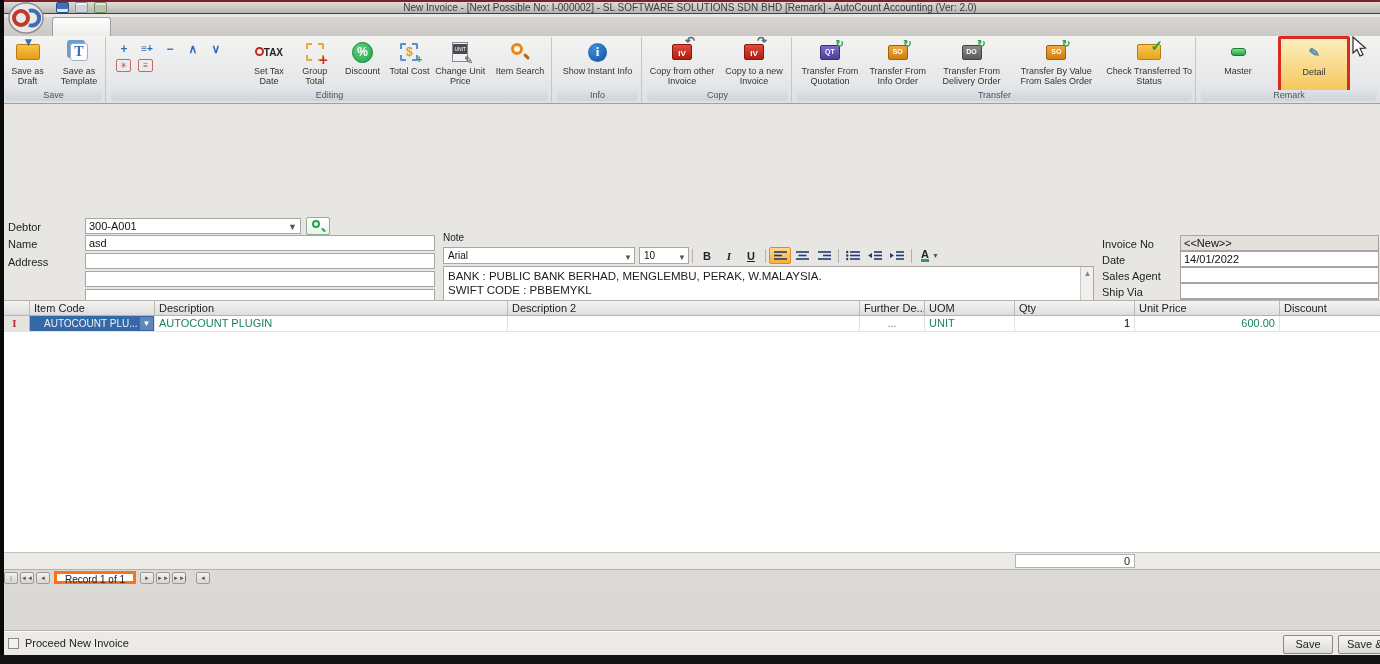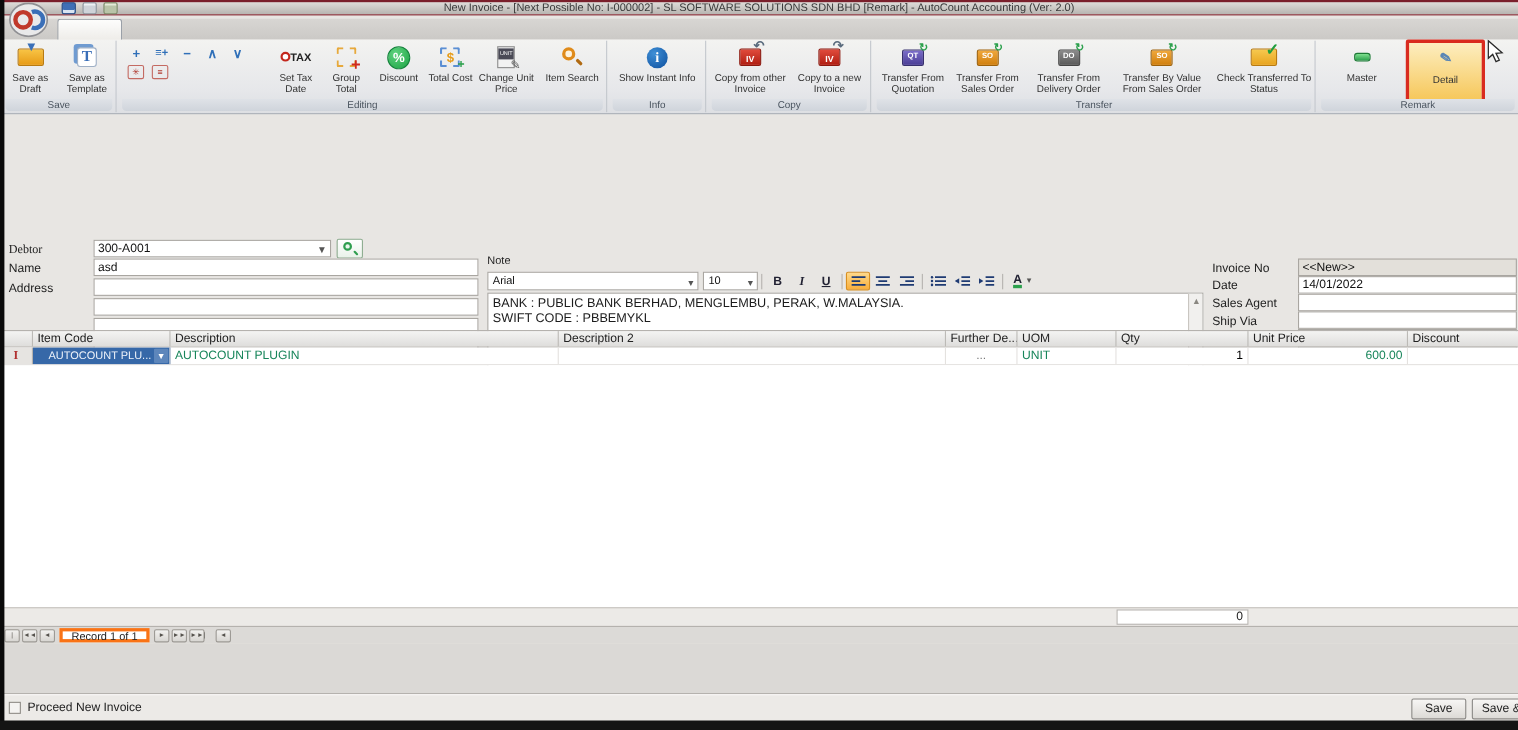--- a/index.html
+++ b/index.html
@@ -301,21 +301,21 @@
             </div>
           <div>Transfer From Quotation</div>
         </div>
         <div class="rbtn" style="width:72px;">
           <div class="ricon">
               <div class="ic-xfer x-so">
                 <span>SO</span>
                 <span class="ga">↻</span>
               </div>
             </div>
-          <div>Transfer From Sales Order</div>
+          <div>Transfer From Info Order</div>
         </div>
         <div class="rbtn" style="width:76px;">
           <div class="ricon">
               <div class="ic-xfer x-do">
                 <span>DO</span>
                 <span class="ga">↻</span>
               </div>
             </div>
           <div>Transfer From Delivery Order</div>
         </div>
@@ -353,21 +353,21 @@
               <span class="ic-detail">✎</span>
             </div>
           <div>Detail</div>
         </div>
       </div>
       <div class="rlabel">Remark</div>
     </div>
   </div>
 
   <div class="formarea">
-    <div class="flabel" style="left:8px;top:117px;font-family:Liberation Serif, serif;">Debtor</div>
+    <div class="flabel" style="left:8px;top:117px;">Debtor</div>
     <div class="field combo" style="left:85px;top:114px;width:216px;">
       <span>300-A001</span><span class="caret">▼</span>
     </div>
     <div class="searchbtn" style="left:306px;top:113px;">
       <div class="ic-search green" style="width:14px;height:14px;">
           <div class="lens"></div>
           <div class="stick"></div>
         </div>
     </div>
 

